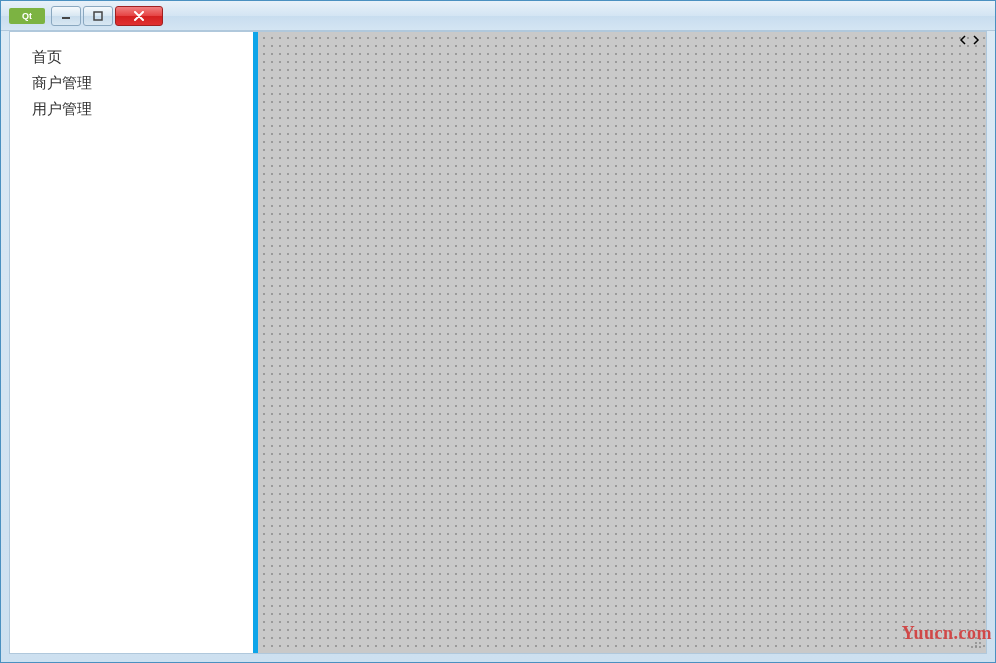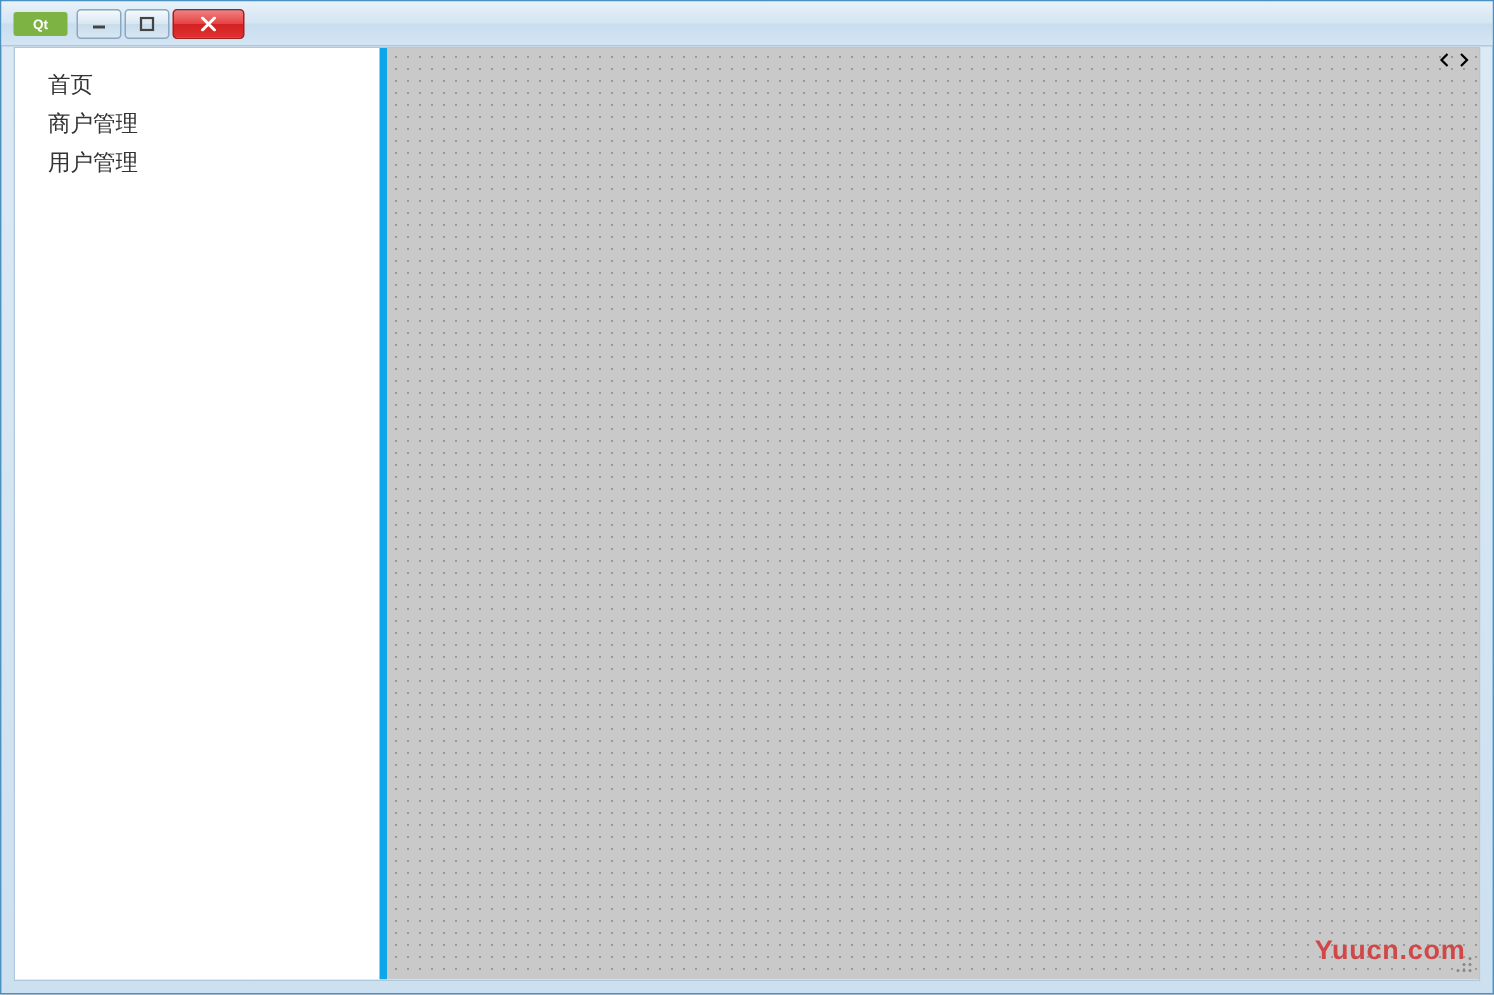--- a/index.html
+++ b/index.html
@@ -117,25 +117,25 @@
       position: absolute;
       bottom: 2px;
       right: 2px;
       width: 16px;
       height: 16px;
       cursor: nwse-resize;
     }
     .watermark {
       position: absolute;
       bottom: 18px;
-      right: 18px;
+      right: 3px;
       color: #d04848;
       font-size: 18px;
       font-weight: bold;
-      font-family: Liberation Sans, sans-serif;
+      font-family: Liberation Serif, serif;
       letter-spacing: 0.5px;
       pointer-events: none;
     }
   </style>
 </head>
 <body>
 
 <div class="window">
   <div class="titlebar">
     <div class="titlebar-icon">

